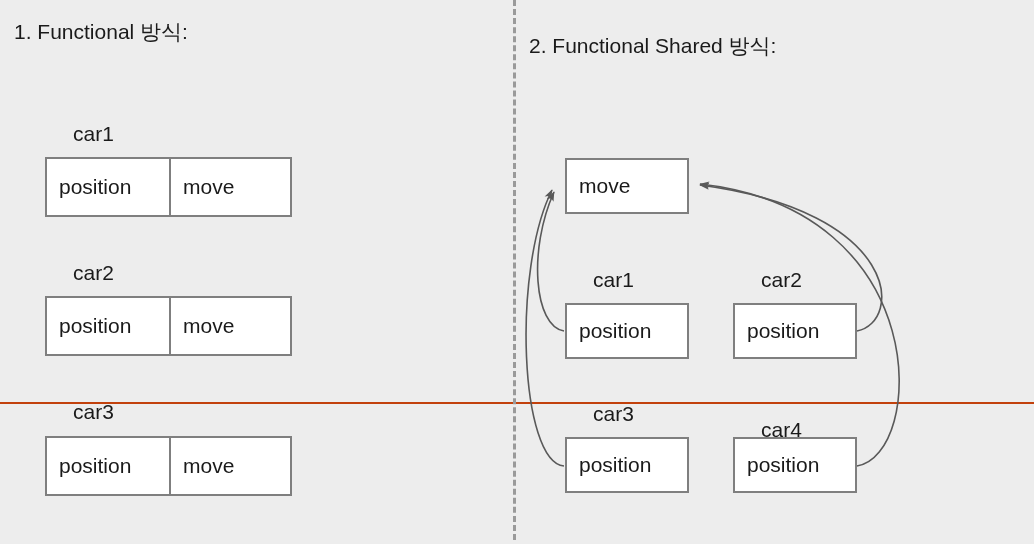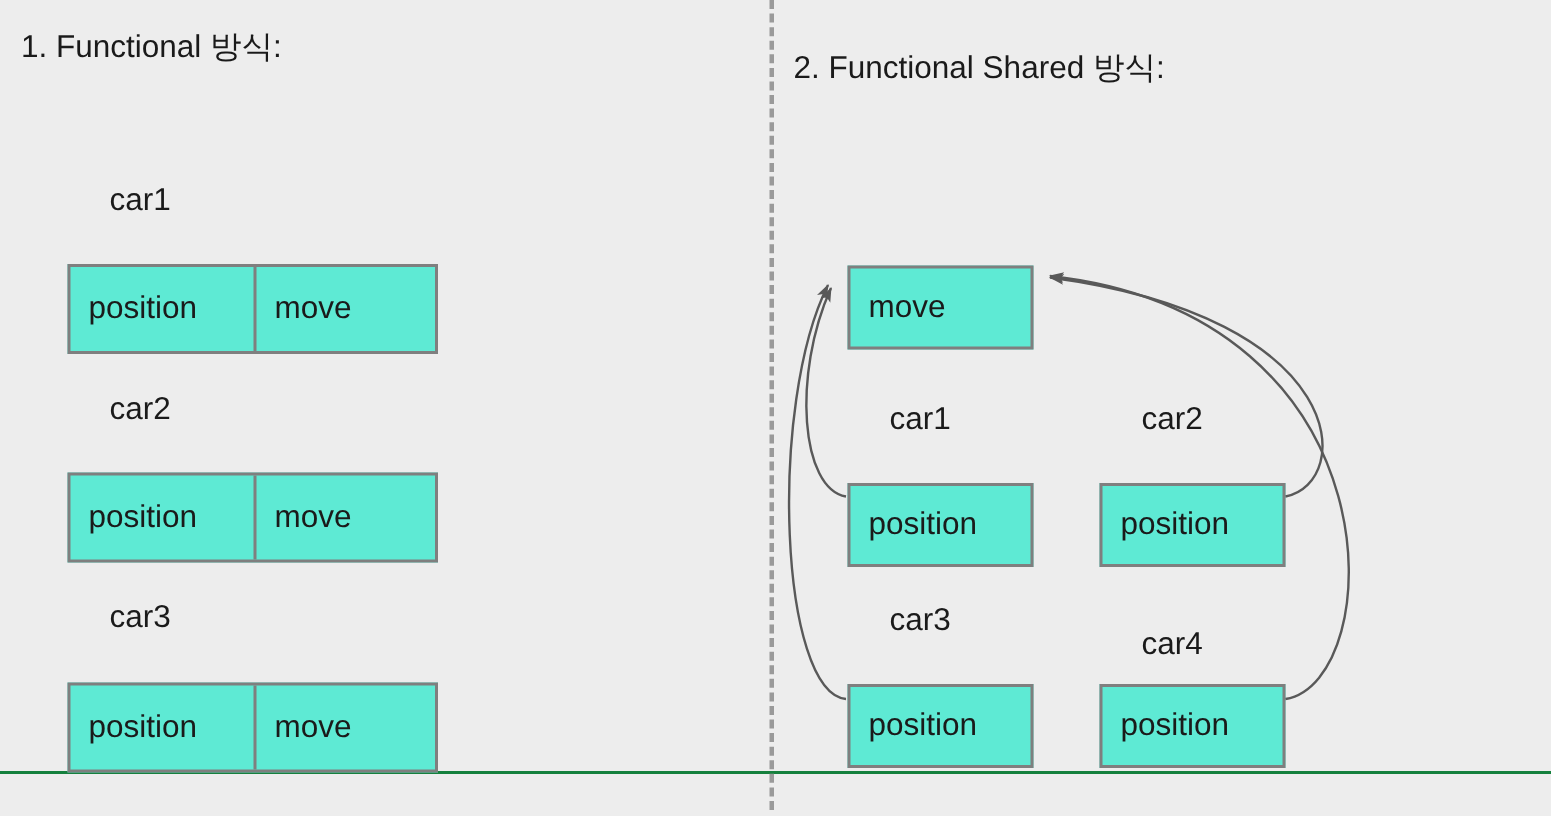--- a/index.html
+++ b/index.html
@@ -13,24 +13,24 @@
     background: #ededed;
     font-family: "Liberation Sans", "DejaVu Sans", sans-serif;
     color: #1a1a1a;
     overflow: hidden;
     position: relative;
   }
   #slide {
     position: absolute;
     left: 0; top: 0;
     width: 1034px;
-    height: 516px;
+    height: 404px;
     background: #ededed;
     box-sizing: border-box;
-    border-bottom: 2px solid #15803d;
+    border-bottom: 2px solid #c2410c;
   }
   
   .divider {
     position: absolute;
     left: 513px;
     top: 0px;
     width: 0;
     height: 540px;
     border-left: 3px dashed #9a9a9a;
   }
@@ -54,24 +54,23 @@
     position: absolute;
     font-size: 21px;
     line-height: 24px;
     white-space: nowrap;
     color: #1a1a1a;
     margin-left: 20px;
   }
   .cellbox {
     position: absolute;
     display: flex;
-    background: #5eead4;
+    background: #ffffff;
     border: 2px solid #7f7f7f;
     box-sizing: border-box;
-    margin-top: 19px;
   }
   .cellbox .cell {
     display: flex;
     align-items: center;
     box-sizing: border-box;
     padding-left: 12px;
     font-size: 21px;
     color: #1a1a1a;
     white-space: nowrap;
     overflow: hidden;

